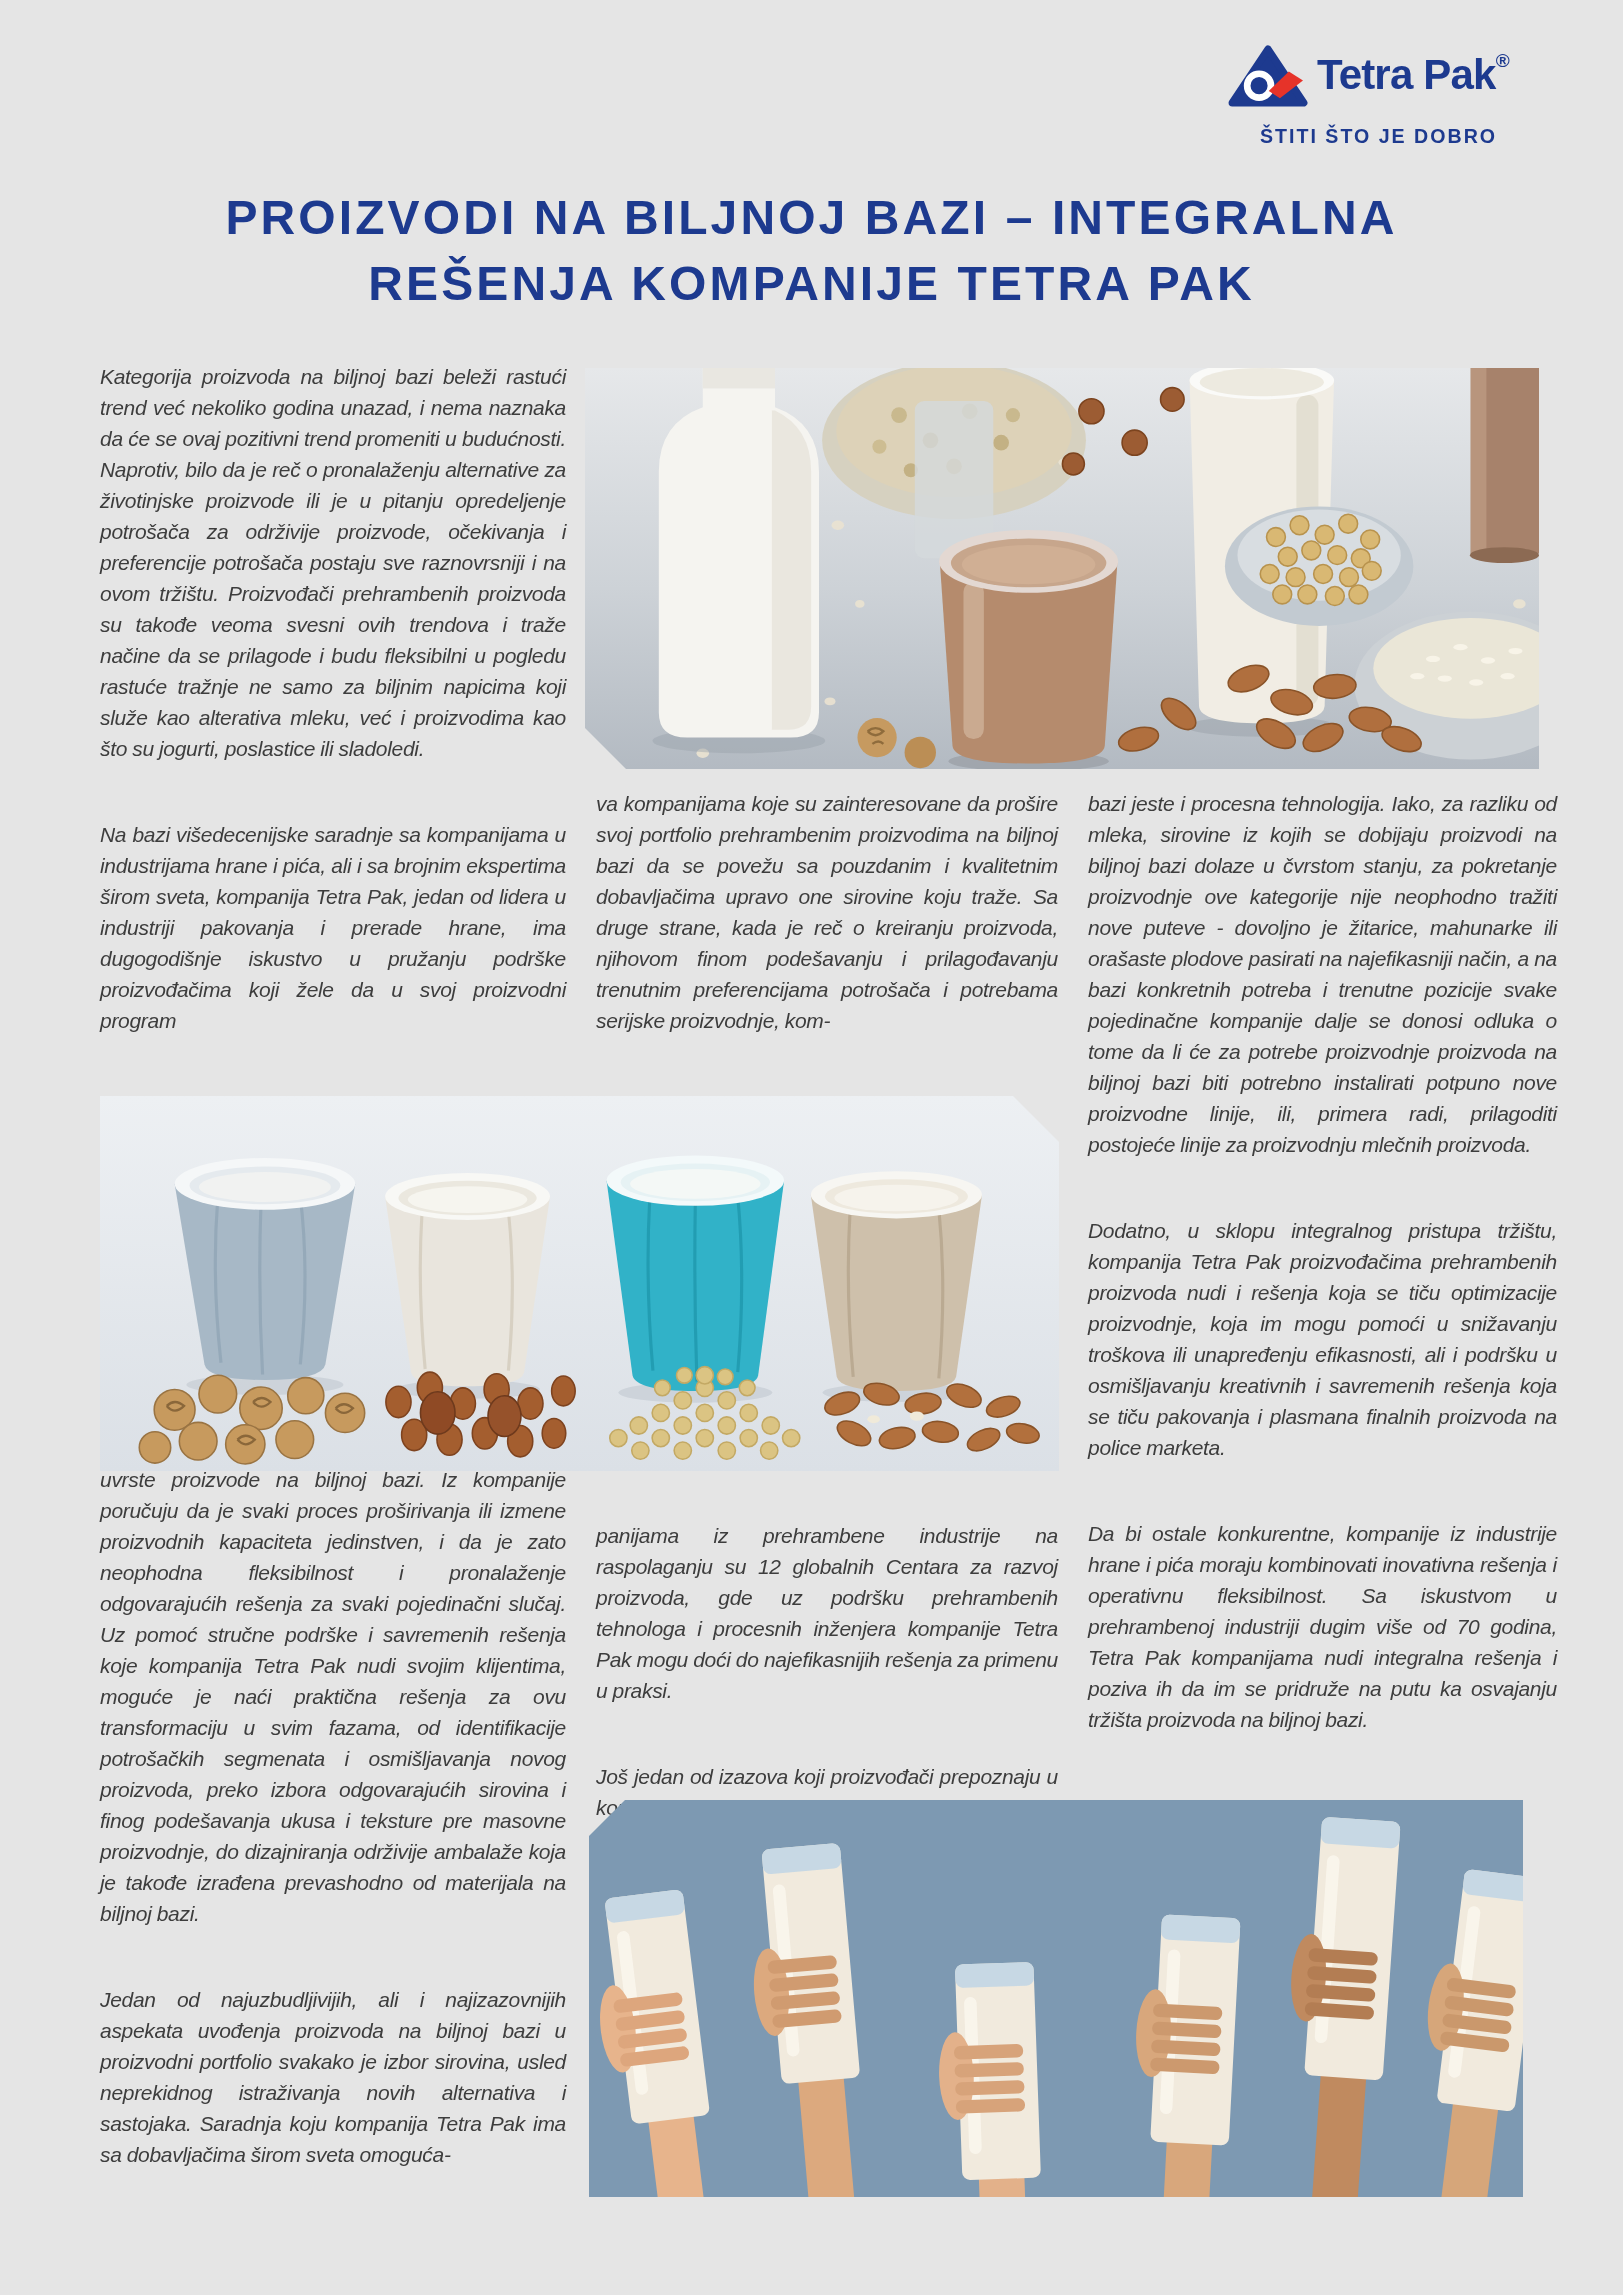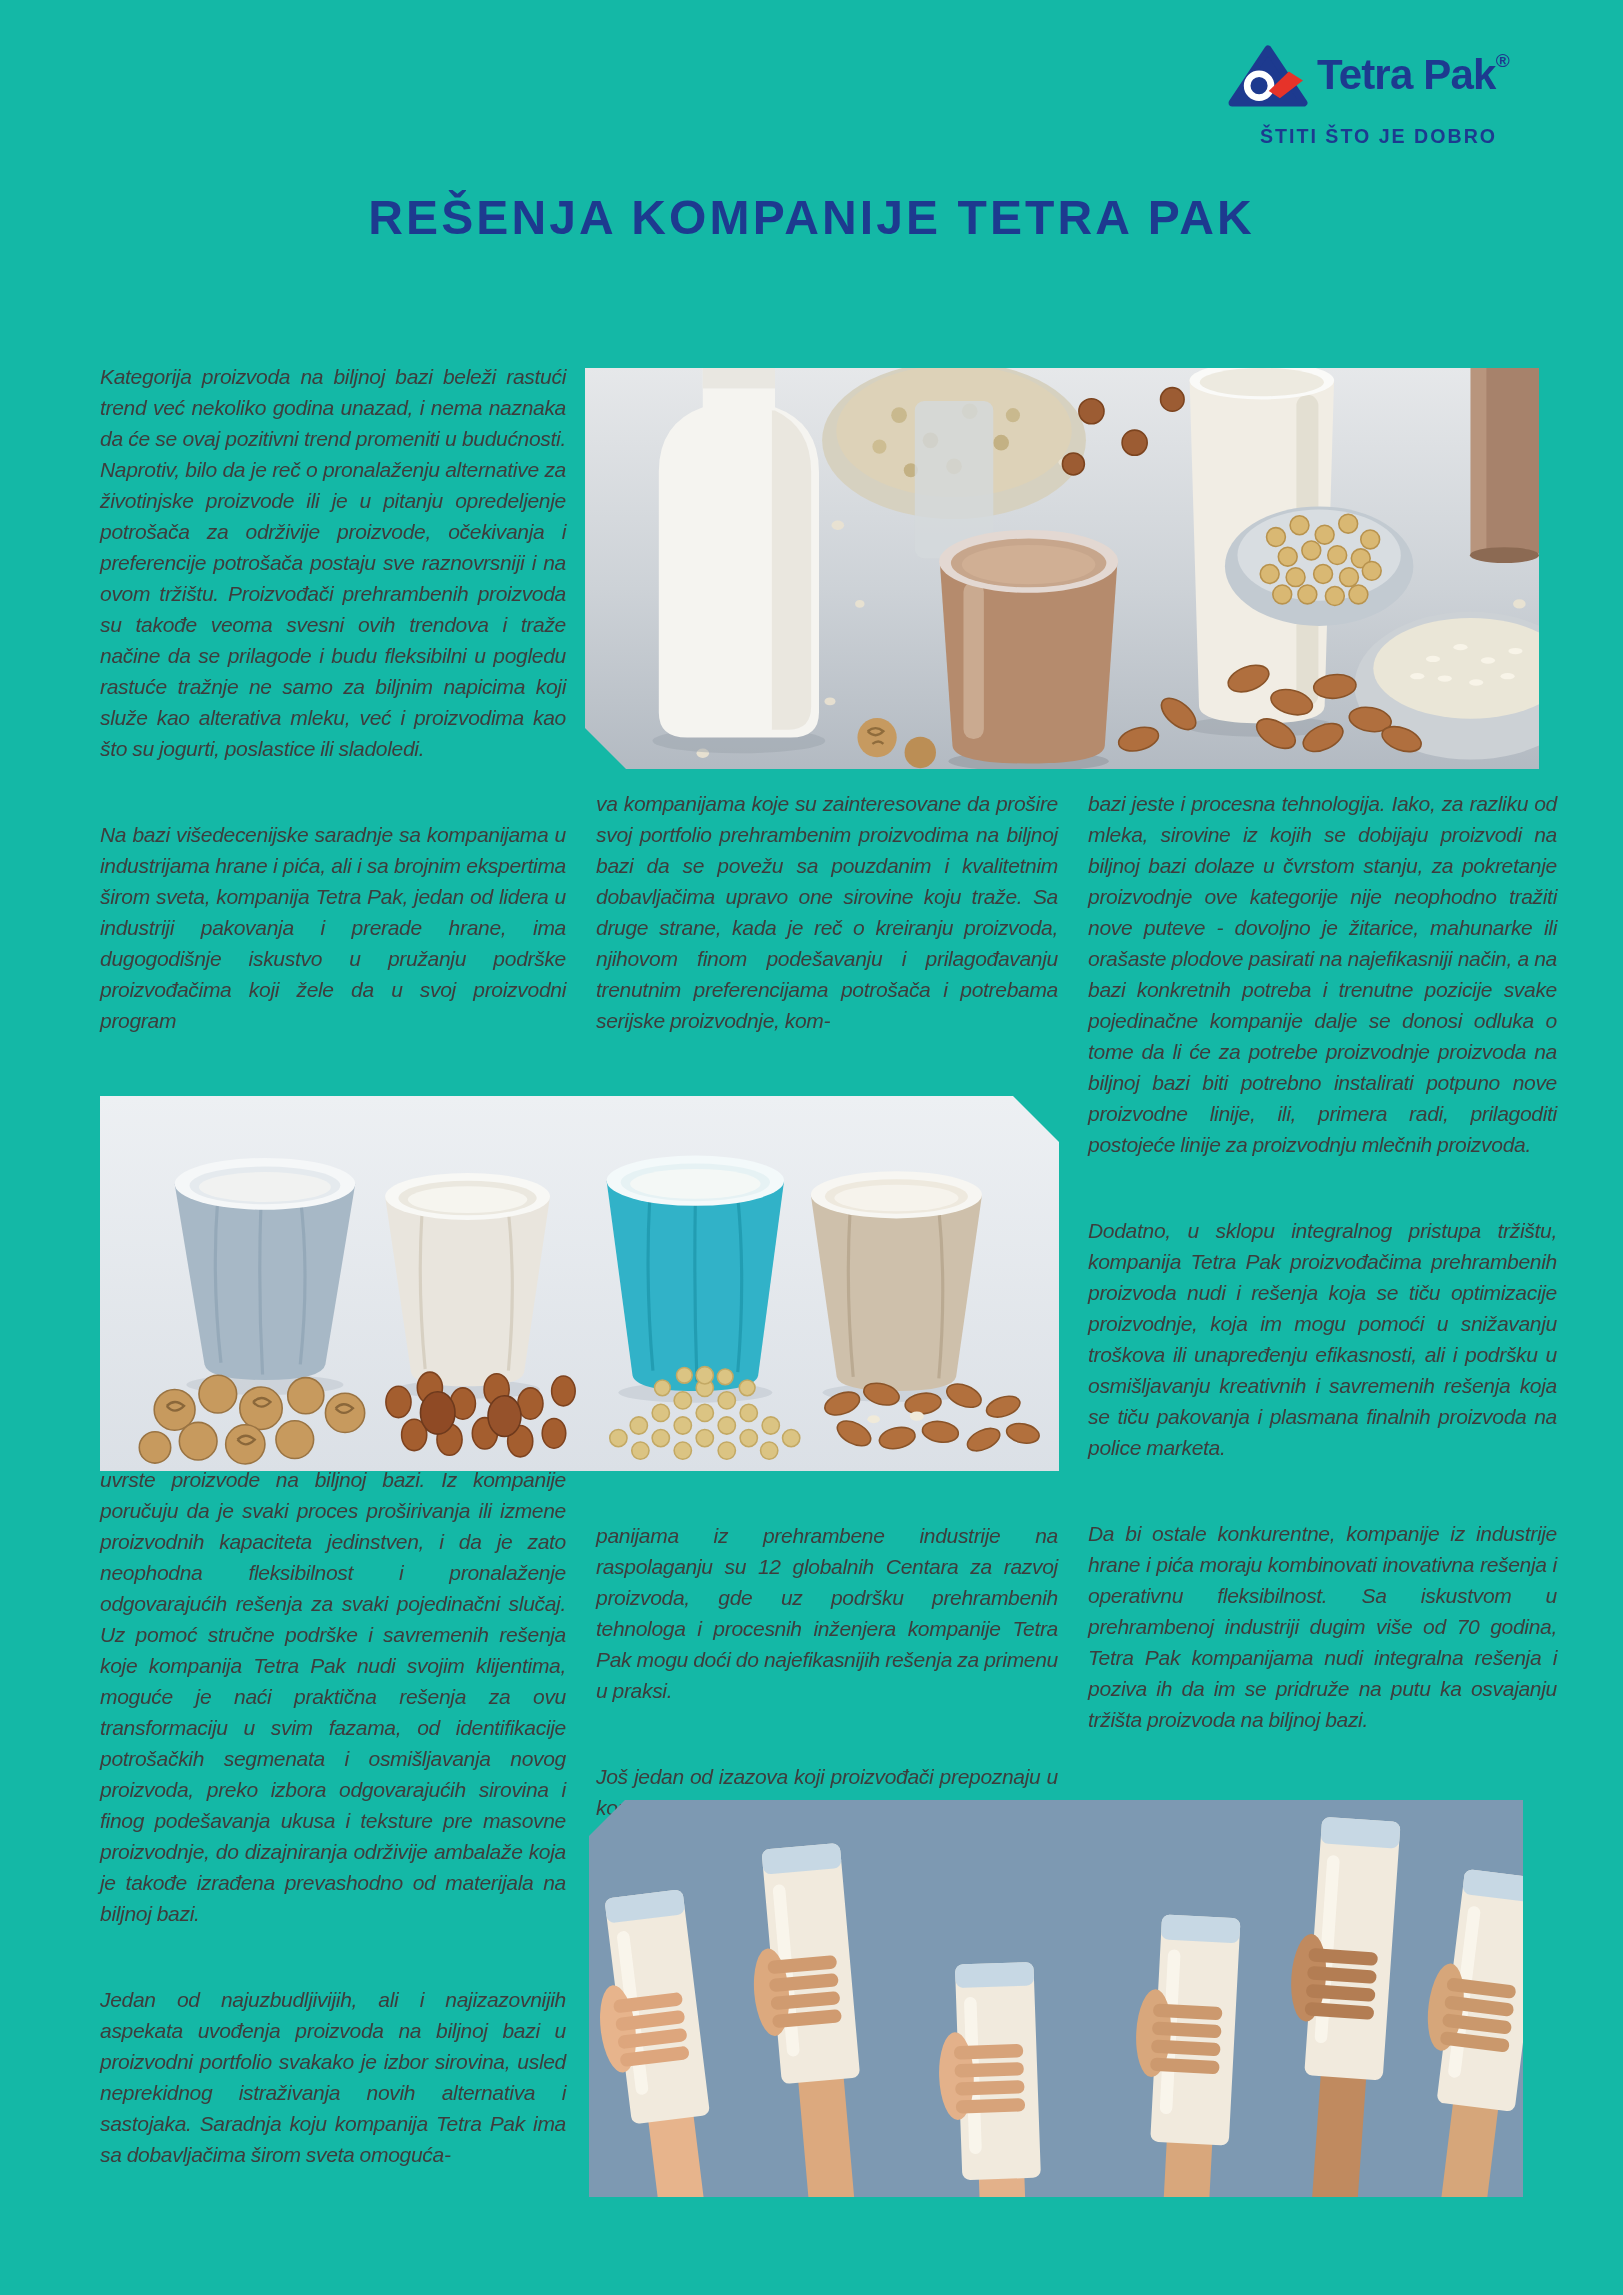--- a/index.html
+++ b/index.html
@@ -1,16 +1,16 @@
 <!DOCTYPE html>
 <html style="font-size:12.6px"><head>
 <meta charset="utf-8">
 <style>
   html,body{margin:0;padding:0;background:#ffffff;}
-  #page{position:relative;width:1623px;height:2295px;background:#14b8a6;overflow:hidden;
+  #page{position:relative;width:1623px;height:2295px;background:#e5e5e5;overflow:hidden;
         font-family:"Liberation Sans",sans-serif;}
 
   
   #logo{position:absolute;left:1227px;top:44px;width:330px;}
   .logo-row{display:flex;align-items:flex-start;}
   .logo-mark{flex:0 0 auto;margin-right:7.9px;}
   .wordmark{font-size:42px;font-weight:bold;color:#1d3a8f;letter-spacing:-0.8px;line-height:61px;}
   .reg{font-size:19px;font-weight:bold;color:#1d3a8f;vertical-align:22px;}
   .tagline{margin-top:17px;margin-left:33px;font-size:19.6px;font-weight:bold;
            letter-spacing:2px;color:#1d3a8f;}
@@ -52,20 +52,21 @@
         <path d="M56 63 L83 37 L102 49 L71 73 Z" fill="#e63329"></path>
       </svg>
       <div>
         <span class="wordmark">Tetra Pak</span><span class="reg">®</span>
       </div>
     </div>
     <div class="tagline">ŠTITI ŠTO JE DOBRO</div>
   </div>
 
   <div id="title">
+    <div>PROIZVODI NA BILJNOJ BAZI – INTEGRALNA</div>
     <div>REŠENJA KOMPANIJE TETRA PAK</div>
   </div>
 
   <div id="col1-top" class="col">
     <p>Kategorija proizvoda na biljnoj bazi beleži rastući trend već nekoliko godina unazad, i nema naznaka da će se ovaj pozitivni trend promeniti u budućnosti. Naprotiv, bilo da je reč o pronalaženju alternative za životinjske proizvode ili je u pitanju opredeljenje potrošača za održivije proizvode, očekivanja i preferencije potrošača postaju sve raznovrsniji i na ovom tržištu. Proizvođači prehrambenih proizvoda su takođe veoma svesni ovih trendova i traže načine da se prilagode i budu fleksibilni u pogledu rastuće tražnje ne samo za biljnim napicima koji služe kao alterativa mleku, već i proizvodima kao što su jogurti, poslastice ili sladoledi.</p>
     <p>Na bazi višedecenijske saradnje sa kompanijama u industrijama hrane i pića, ali i sa brojnim ekspertima širom sveta, kompanija Tetra Pak, jedan od lidera u industriji pakovanja i prerade hrane, ima dugogodišnje iskustvo u pružanju podrške proizvođačima koji žele da u svoj proizvodni program</p>
   </div>
 
   <div id="col2-top" class="col">
     <p>va kompanijama koje su zainteresovane da prošire svoj portfolio prehrambenim proizvodima na biljnoj bazi da se povežu sa pouzdanim i kvalitetnim dobavljačima upravo one sirovine koju traže. Sa druge strane, kada je reč o kreiranju proizvoda, njihovom finom podešavanju i prilagođavanju trenutnim preferencijama potrošača i potrebama serijske proizvodnje, kom-</p>

